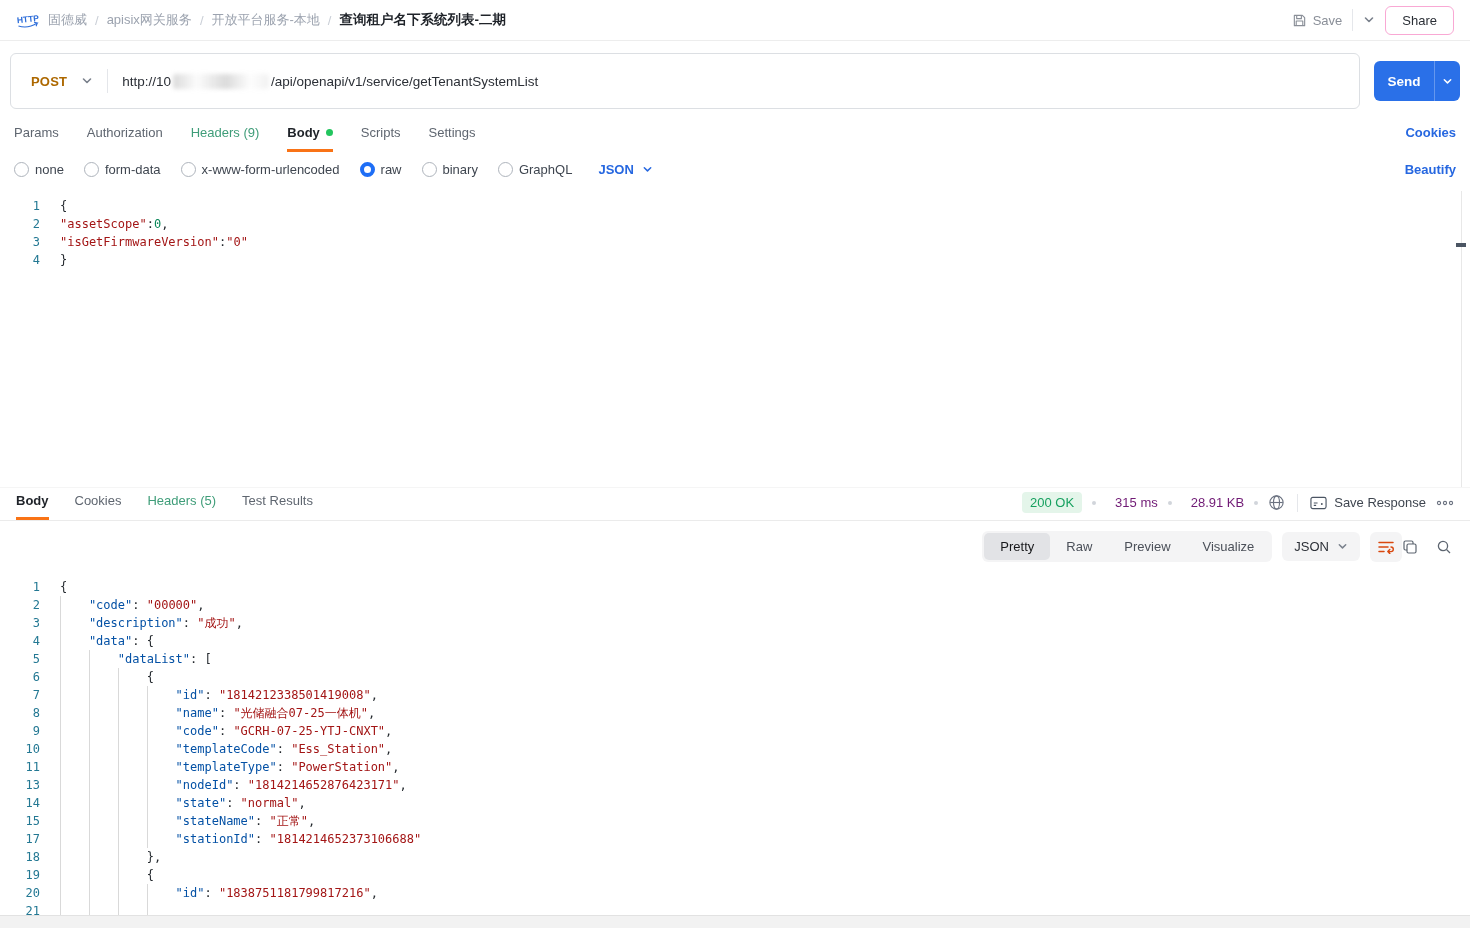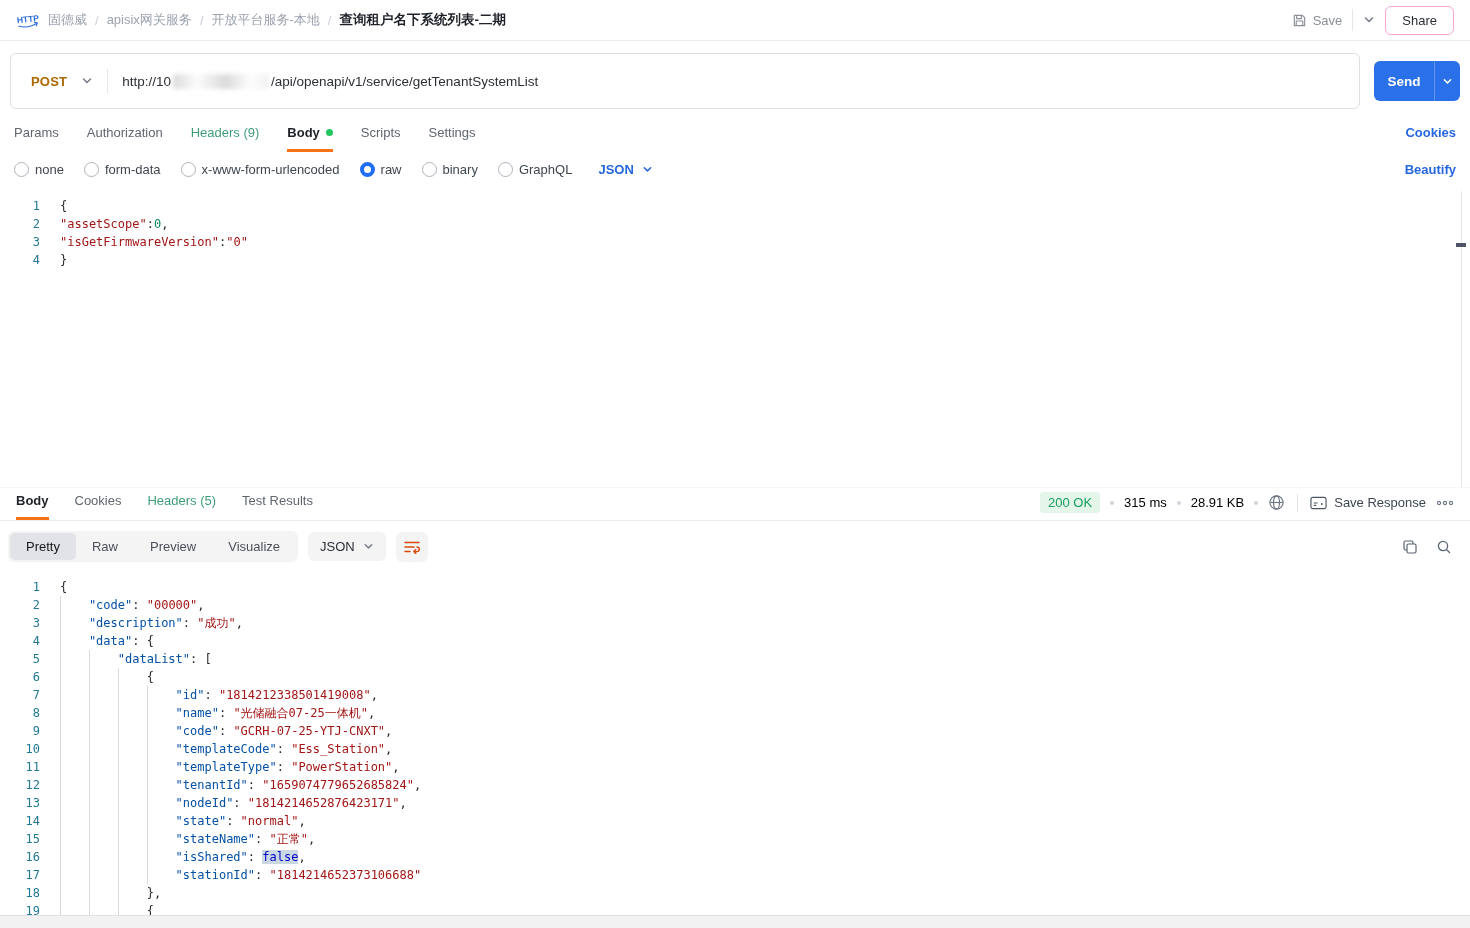--- a/index.html
+++ b/index.html
@@ -60,26 +60,26 @@
   .resp-code .tk-str { color:#a31515; }
   .tk-bool-hl { color:#0000cc; background:#c9d8e1; }
   .ovr-line { position:absolute; top:0; right:8px; width:1px; height:100%; background:#e8e8e8; }
   .ovr-thumb { position:absolute; top:52px; right:4px; width:10px; height:4px; background:#4b5563; }
 
   .resp-section { border-top:1px solid #f5f5f5; }
   .resp-header { display:flex; align-items:flex-end; justify-content:space-between; padding:0 16px; height:33px; border-bottom:1px solid #ebebeb; }
   .resp-meta { display:flex; align-items:center; gap:10px; padding-bottom:7px; }
   .status-badge { background:#e4f5ea; color:#16a05f; font-size:13px; padding:3px 8px; border-radius:4px; }
   .meta-dot { width:4px; height:4px; border-radius:50%; background:#d1d5db; }
-  .meta-txt { color:#000000; font-size:13px; }
+  .meta-txt { color:#701a75; font-size:13px;margin-left:9px; }
   .meta-vdiv { width:1px; height:18px; background:#e5e7eb; margin:0 2px; }
   .save-resp { display:flex; align-items:center; gap:7px; color:#3f4650; font-size:13px; cursor:pointer; }
   .icon-btn { cursor:pointer; display:flex; align-items:center; }
 
-  .resp-toolbar { display:flex; align-items:center; justify-content:space-between; padding:10px 14px 8px 8px; }
+  .resp-toolbar { display:flex; align-items:center; justify-content:flex-end; padding:10px 14px 8px 8px; }
   .toolbar-left { display:flex; align-items:center; gap:10px; }
   .seg { display:flex; background:#f4f4f5; border-radius:6px; padding:2px; }
   .seg-item { padding:6px 16px; font-size:13px; color:#4b5059; border-radius:5px; cursor:pointer; }
   .seg-item.active { background:#e2e3e6; color:#17181b; }
   .gray-select { display:flex; align-items:center; gap:8px; background:#f4f4f5; border-radius:6px; padding:7px 12px; font-size:13px; color:#2b2f36; cursor:pointer; }
   .wrap-btn { background:#f4f4f5; border-radius:6px; width:32px; height:30px; display:flex; align-items:center; justify-content:center; cursor:pointer; }
   .toolbar-right { display:flex; align-items:center; gap:18px; padding-right:4px; }
 
   .resp-code { margin-top:4px; height:366px; padding-top:4px; overflow:hidden; }
   .bottom-strip { position:absolute; left:0; bottom:0; width:100%; height:13px; background:#f2f2f2; border-top:1px solid #e2e2e2; }
@@ -305,25 +305,23 @@
         <div class="code-line"><span class="ln">2</span><span class="lc"><span class="ig"></span><span class="tk-key">"code"</span><span class="tk-punc">: </span><span class="tk-str">"00000"</span><span class="tk-punc">,</span></span></div>
         <div class="code-line"><span class="ln">3</span><span class="lc"><span class="ig"></span><span class="tk-key">"description"</span><span class="tk-punc">: </span><span class="tk-str">"成功"</span><span class="tk-punc">,</span></span></div>
         <div class="code-line"><span class="ln">4</span><span class="lc"><span class="ig"></span><span class="tk-key">"data"</span><span class="tk-punc">: {</span></span></div>
         <div class="code-line"><span class="ln">5</span><span class="lc"><span class="ig"></span><span class="ig"></span><span class="tk-key">"dataList"</span><span class="tk-punc">: [</span></span></div>
         <div class="code-line"><span class="ln">6</span><span class="lc"><span class="ig"></span><span class="ig"></span><span class="ig"></span><span class="tk-punc">{</span></span></div>
         <div class="code-line"><span class="ln">7</span><span class="lc"><span class="ig"></span><span class="ig"></span><span class="ig"></span><span class="ig"></span><span class="tk-key">"id"</span><span class="tk-punc">: </span><span class="tk-str">"1814212338501419008"</span><span class="tk-punc">,</span></span></div>
         <div class="code-line"><span class="ln">8</span><span class="lc"><span class="ig"></span><span class="ig"></span><span class="ig"></span><span class="ig"></span><span class="tk-key">"name"</span><span class="tk-punc">: </span><span class="tk-str">"光储融合07-25一体机"</span><span class="tk-punc">,</span></span></div>
         <div class="code-line"><span class="ln">9</span><span class="lc"><span class="ig"></span><span class="ig"></span><span class="ig"></span><span class="ig"></span><span class="tk-key">"code"</span><span class="tk-punc">: </span><span class="tk-str">"GCRH-07-25-YTJ-CNXT"</span><span class="tk-punc">,</span></span></div>
         <div class="code-line"><span class="ln">10</span><span class="lc"><span class="ig"></span><span class="ig"></span><span class="ig"></span><span class="ig"></span><span class="tk-key">"templateCode"</span><span class="tk-punc">: </span><span class="tk-str">"Ess_Station"</span><span class="tk-punc">,</span></span></div>
         <div class="code-line"><span class="ln">11</span><span class="lc"><span class="ig"></span><span class="ig"></span><span class="ig"></span><span class="ig"></span><span class="tk-key">"templateType"</span><span class="tk-punc">: </span><span class="tk-str">"PowerStation"</span><span class="tk-punc">,</span></span></div>
-        <div class="code-line"><span class="ln">12</span><span class="lc"><span class="ig"></span><span class="ig"></span><span class="ig"></span><span class="ig"></span><span class="tk-key">"tenantId"</span><span class="tk-punc">: </span><span class="tk-str">"1659074779652685824"</span><span class="tk-punc">,</span></span></div>
         <div class="code-line"><span class="ln">13</span><span class="lc"><span class="ig"></span><span class="ig"></span><span class="ig"></span><span class="ig"></span><span class="tk-key">"nodeId"</span><span class="tk-punc">: </span><span class="tk-str">"1814214652876423171"</span><span class="tk-punc">,</span></span></div>
         <div class="code-line"><span class="ln">14</span><span class="lc"><span class="ig"></span><span class="ig"></span><span class="ig"></span><span class="ig"></span><span class="tk-key">"state"</span><span class="tk-punc">: </span><span class="tk-str">"normal"</span><span class="tk-punc">,</span></span></div>
         <div class="code-line"><span class="ln">15</span><span class="lc"><span class="ig"></span><span class="ig"></span><span class="ig"></span><span class="ig"></span><span class="tk-key">"stateName"</span><span class="tk-punc">: </span><span class="tk-str">"正常"</span><span class="tk-punc">,</span></span></div>
-        <div class="code-line"><span class="ln">16</span><span class="lc"><span class="ig"></span><span class="ig"></span><span class="ig"></span><span class="ig"></span><span class="tk-key">"isShared"</span><span class="tk-punc">: </span><span class="tk-bool-hl">false</span><span class="tk-punc">,</span></span></div>
         <div class="code-line"><span class="ln">17</span><span class="lc"><span class="ig"></span><span class="ig"></span><span class="ig"></span><span class="ig"></span><span class="tk-key">"stationId"</span><span class="tk-punc">: </span><span class="tk-str">"1814214652373106688"</span></span></div>
         <div class="code-line"><span class="ln">18</span><span class="lc"><span class="ig"></span><span class="ig"></span><span class="ig"></span><span class="tk-punc">},</span></span></div>
         <div class="code-line"><span class="ln">19</span><span class="lc"><span class="ig"></span><span class="ig"></span><span class="ig"></span><span class="tk-punc">{</span></span></div>
         <div class="code-line"><span class="ln">20</span><span class="lc"><span class="ig"></span><span class="ig"></span><span class="ig"></span><span class="ig"></span><span class="tk-key">"id"</span><span class="tk-punc">: </span><span class="tk-str">"1838751181799817216"</span><span class="tk-punc">,</span></span></div>
         <div class="code-line"><span class="ln">21</span><span class="lc"><span class="ig"></span><span class="ig"></span><span class="ig"></span><span class="ig"></span></span></div>
       </div>
   </div>
 </div>
 
 <div class="bottom-strip"></div>

